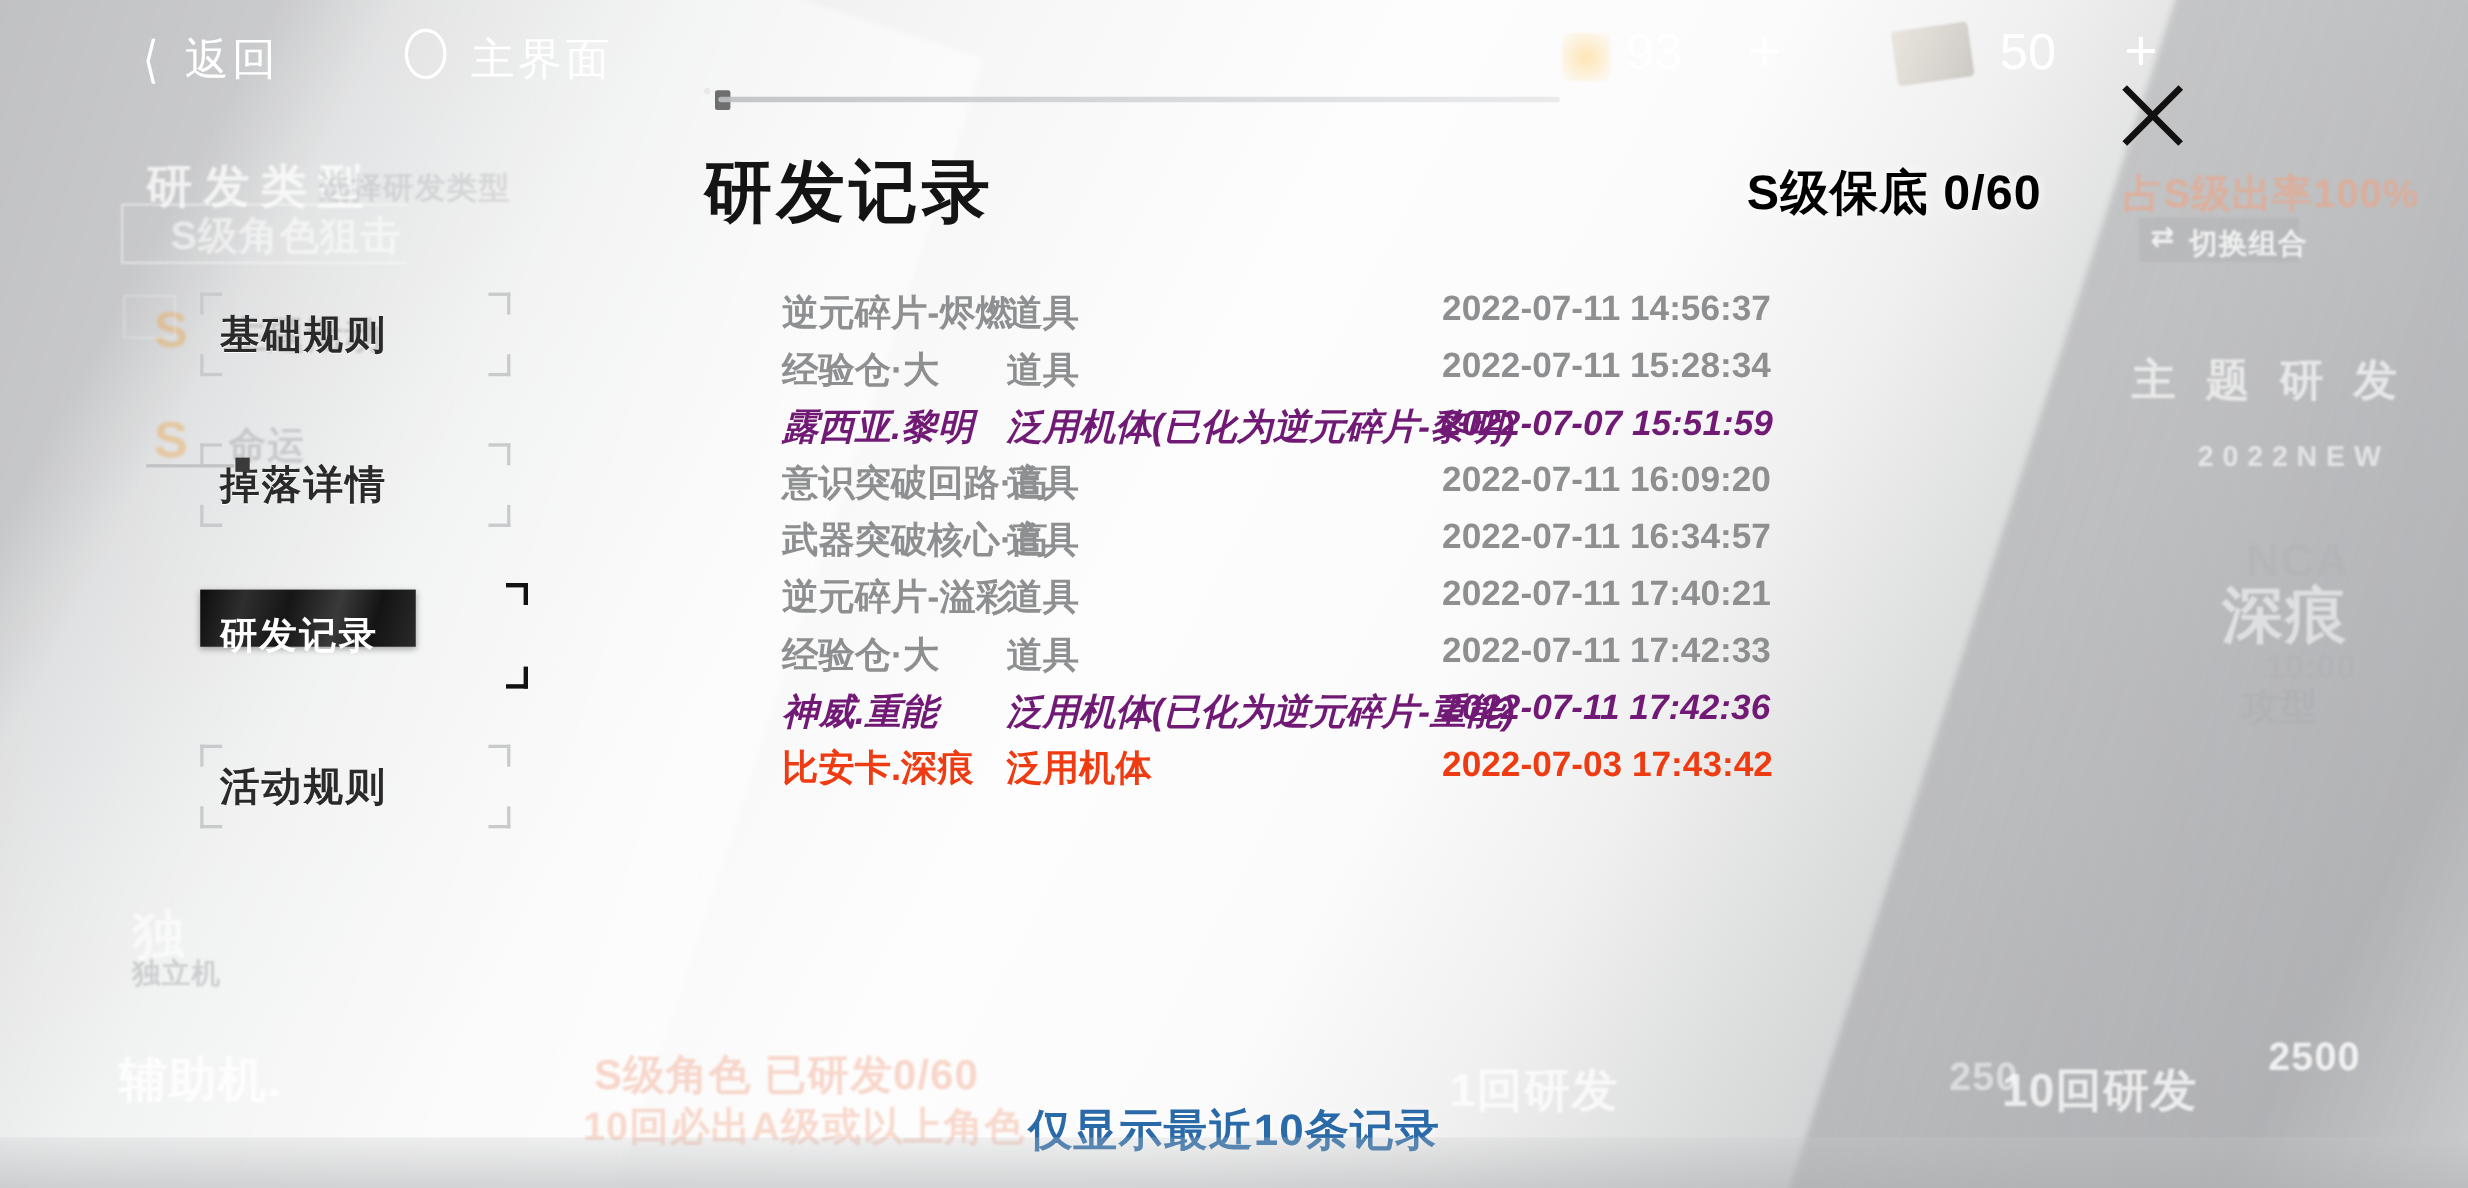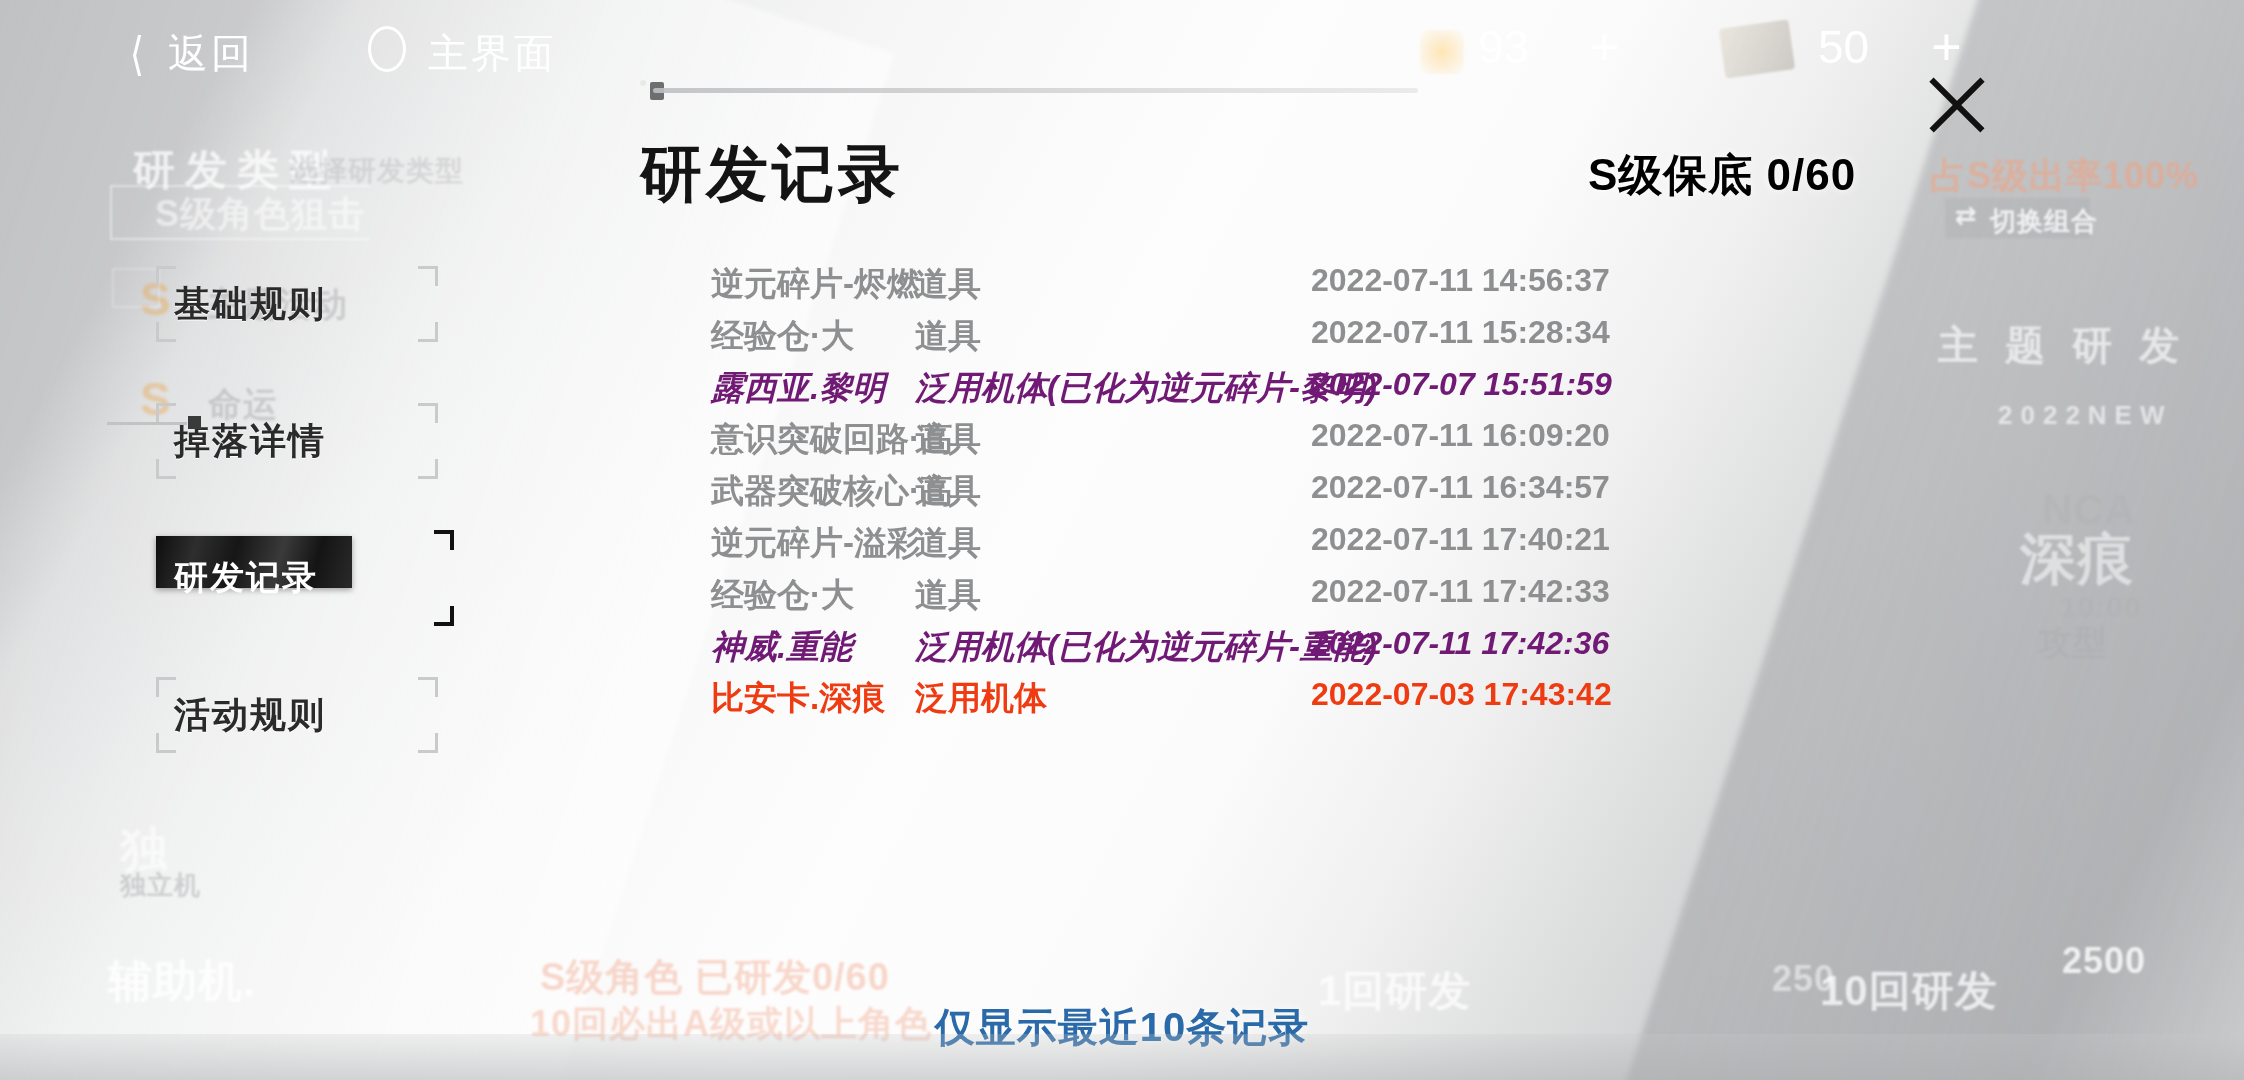--- a/index.html
+++ b/index.html
@@ -97,21 +97,21 @@
     position:absolute; left:80px; top:28px; font-size:62px; font-weight:bold;
     color:#141414; letter-spacing:4px;
   }
   #pity-counter{
     position:absolute; left:1028px; top:42px;
     font-size:44px; font-weight:bold; color:#000000; letter-spacing:1px;
     text-shadow:0 0 10px rgba(255,255,255,.9);
   }
 
   
-  #sidemenu{ position:absolute; left:142px; top:270px; width:290px; }
+  #sidemenu{ position:absolute; left:168px; top:270px; width:290px; }
   .menu-item{
     position:relative; height:68px; margin-bottom:69px;
     display:flex; align-items:center;
   }
   .menu-label{
     font-size:36px; font-weight:bold; color:#2a2a2a; letter-spacing:2px;
     padding-left:32px; text-shadow:0 1px 0 rgba(255,255,255,.9);
   }
   .menu-item .br{ position:absolute; width:20px; height:20px; border:3px solid #c9cacc; }
   .menu-item .br.tl{ left:14px; top:-4px; border-right:0; border-bottom:0; }

